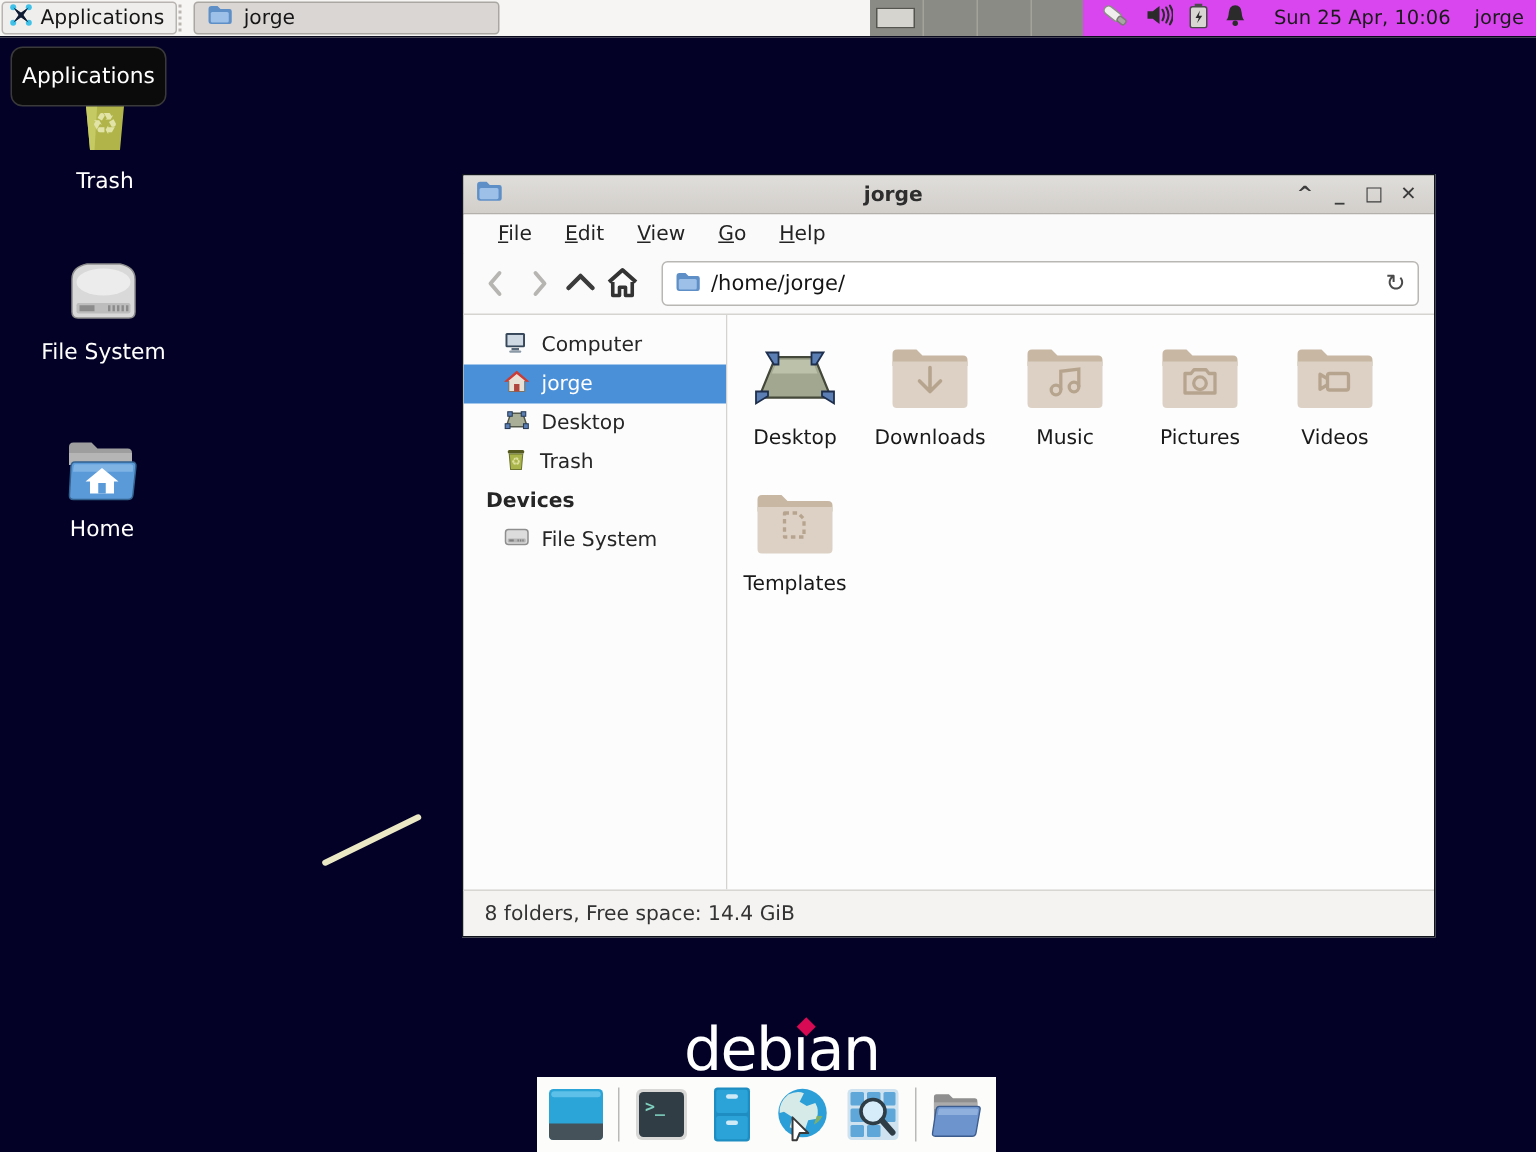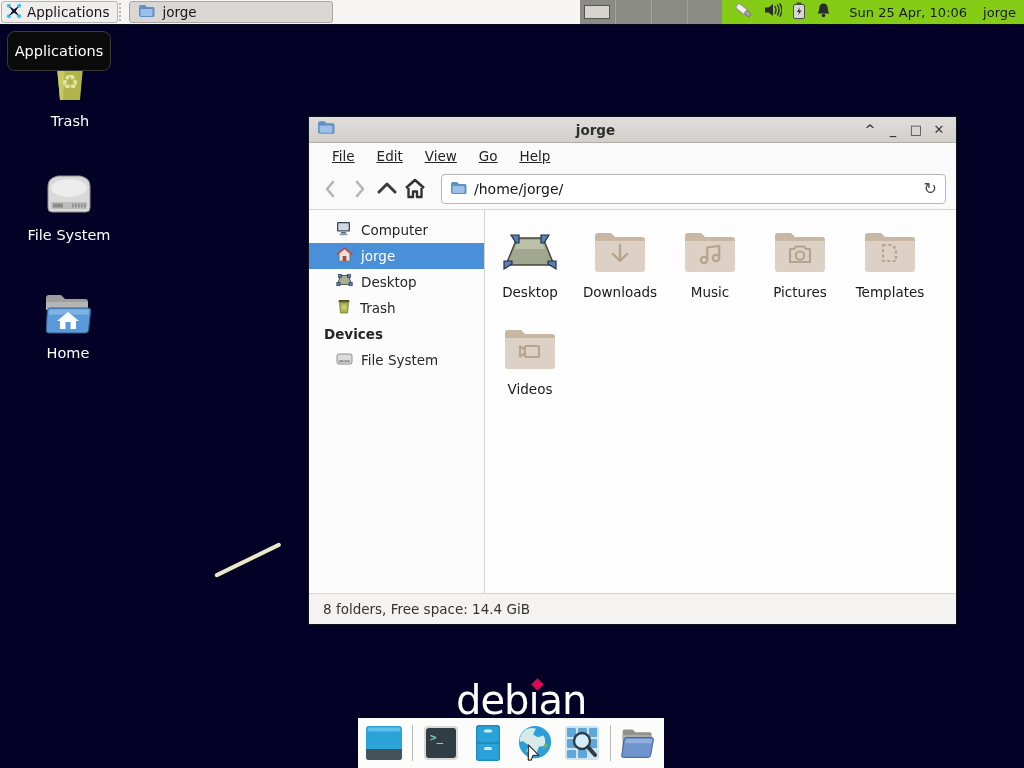--- a/index.html
+++ b/index.html
@@ -39,21 +39,21 @@
   .pager .ws {
     flex:1; border-right:1px solid #a3a39c; position:relative;
   }
   .pager .ws:last-child { border-right:none; }
   .pager .ws .mini-win {
     position:absolute; left:4px; top:5px; width:26px; height:14px;
     background:#d6d4cf; border:1px solid #55554f;
   }
   .tray {
     display:flex; align-items:center; gap:10px;
-    background:#84cc16; padding:0 8px 0 10px;
+    background:#d946ef; padding:0 8px 0 10px;
   }
   .tray .clock { font-size:13px; color:#1b1b1b; margin-left:8px; white-space:nowrap; }
   .tray .whoami { font-size:13px; color:#1b1b1b; margin-left:6px; }
 
   
   .tooltip {
     position:absolute; left:7px; top:31px; width:104px; height:40px;
     background:#0b0b0b; border:1px solid #3a3a3a; border-radius:8px;
     display:flex; align-items:center; justify-content:center;
     color:#fff; font-size:14.5px; z-index:40;
@@ -103,21 +103,21 @@
     flex:1; text-align:center; font-weight:bold; font-size:13.5px; color:#2e2e2e;
   }
   .tb-btn {
     width:18px; text-align:center; font-size:13px; font-weight:bold;
     color:#3c3c3c; margin-left:5px; line-height:24px;
   }
   .menubar {
     height:26px; background:#fbfafa; display:flex; align-items:center;
     padding-left:14px; gap:4px;
   }
-  .menu-item { font-size:13.5px; color:#232323; padding:3px 9px;text-decoration:underline; }
+  .menu-item { font-size:13.5px; color:#232323; padding:3px 9px; }
   .menu-item::first-letter { text-decoration:underline; }
   .toolbar {
     height:41px; background:#fbfafa; display:flex; align-items:center;
     padding:0 10px 0 8px; border-bottom:1px solid #d6d4d1;
   }
   .nav-btn {
     width:28px; height:28px; display:flex; align-items:center; justify-content:center;
   }
   .pathbar {
     flex:1; height:30px; margin-left:12px; background:#fff;
@@ -472,38 +472,38 @@
           </span>
           <span class="file-label">Pictures</span>
         </div>
 
 
         <div class="file-cell">
           <span class="file-icon">
             <svg width="56" height="46" viewBox="0 0 56 46">
               <path d="M3,7 q0-3 3-3 h13 l4,4 h27 q3,0 3,3 v4 H3 Z" fill="#c8b7a3"></path>
               <path d="M3,12 h50 v28 q0,3 -3,3 H6 q-3,0 -3-3 Z" fill="#dcd1c4"></path>
-              <path d="M21,16 h9 l4,4 v12 h-13 Z" fill="none" stroke="#b7a48e" stroke-width="2.2" stroke-linejoin="round" stroke-dasharray="3,2.4"></path>
-            </svg>
-          </span>
-          <span class="file-label">Templates</span>
-        </div>
-
-        <div class="file-cell">
-          <span class="file-icon">
-            <svg width="56" height="46" viewBox="0 0 56 46">
-              <path d="M3,7 q0-3 3-3 h13 l4,4 h27 q3,0 3,3 v4 H3 Z" fill="#c8b7a3"></path>
-              <path d="M3,12 h50 v28 q0,3 -3,3 H6 q-3,0 -3-3 Z" fill="#dcd1c4"></path>
               <g stroke="#b7a48e" stroke-width="2.2" fill="none">
                 <rect x="23" y="20" width="14" height="11" rx="1.5"></rect>
                 <path d="M23,23.5 l-5,-3 v10 l5,-3" stroke-linejoin="round"></path>
               </g>
             </svg>
           </span>
           <span class="file-label">Videos</span>
+        </div>
+
+        <div class="file-cell">
+          <span class="file-icon">
+            <svg width="56" height="46" viewBox="0 0 56 46">
+              <path d="M3,7 q0-3 3-3 h13 l4,4 h27 q3,0 3,3 v4 H3 Z" fill="#c8b7a3"></path>
+              <path d="M3,12 h50 v28 q0,3 -3,3 H6 q-3,0 -3-3 Z" fill="#dcd1c4"></path>
+              <path d="M21,16 h9 l4,4 v12 h-13 Z" fill="none" stroke="#b7a48e" stroke-width="2.2" stroke-linejoin="round" stroke-dasharray="3,2.4"></path>
+            </svg>
+          </span>
+          <span class="file-label">Templates</span>
         </div>
 
       </div>
     </div>
   </div>
 
   <div class="statusbar">
     <span>8 folders, Free space: 14.4 GiB</span>
   </div>
 </div>

